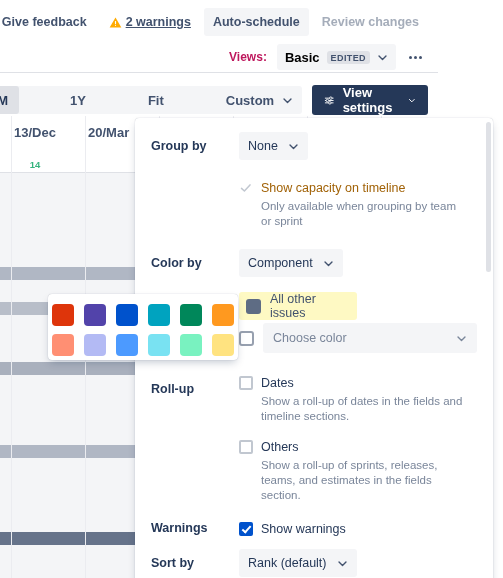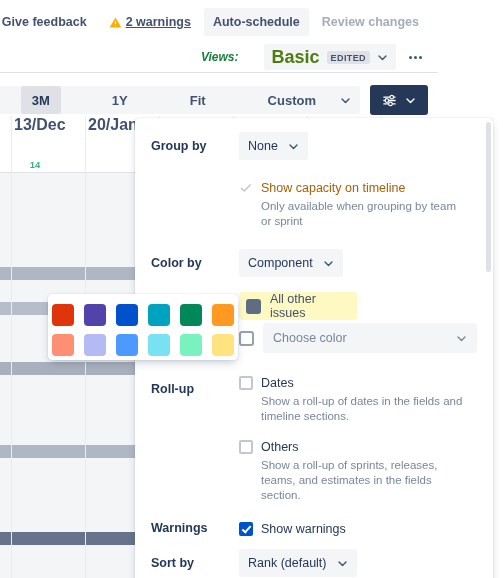--- a/index.html
+++ b/index.html
@@ -30,27 +30,27 @@
 
   .ico-megaphone { width: 14px; height: 14px; display:block; }
   .ico-warn { width: 13px; height: 13px; display:block; }
 
   
   .views-row {
     position: absolute; top: 42px; left: 0; right: 0; height: 30px;
     display: flex; align-items: center; justify-content: flex-end;
     gap: 2px; padding-right: 10px;
   }
-  .views-label { font-size: 12px; font-weight: 600; color: #15803d; margin-right: 23px; font-style: italic; }
+  .views-label { font-size: 12px; font-weight: 600; color: #be185d; margin-right: 8px; }
   .views-pill {
     display: flex; align-items: center; gap: 7px;
     height: 26px; padding: 0 8px; background: #F4F5F7; border-radius: 3px;
     cursor: pointer;
   }
-  .views-name { font-size: 18px; font-weight: 600; color: #4d7c0f; }
+  .views-name { font-size: 13px; font-weight: 600; color: #000000; }
   .badge-edited {
     font-size: 9px; font-weight: 700; letter-spacing: .4px;
     background: #DFE1E6; color: #42526E;
     padding: 2px 4px 1px; border-radius: 3px;
   }
   .chev { width: 11px; height: 11px; display:block; }
   .more-dots {
     width: 26px; height: 26px; display:flex; align-items:center; justify-content:center;
     cursor:pointer; border-radius:3px; margin-left: 4px;
   }
@@ -67,40 +67,40 @@
     padding-right: 10px; gap: 10px;
   }
   .seg { display: flex; align-items: center; background: #F4F5F7; border-radius: 3px; height: 28px; }
   .seg-btn {
     height: 28px; padding: 0 11px; display:flex; align-items:center;
     font-size: 13px; font-weight: 700; color: #42526E; cursor: pointer;
     border-radius: 3px;
     margin-left: 40px;
   }
   .seg-btn.active { background: #DFE1E6; color: #253858; }
-  .seg-btn.custom { font-weight: 600; gap: 24px; padding-right: 9px; }
+  .seg-btn.custom { font-weight: 600; gap: 8px; padding-right: 9px; }
 
   .btn-viewsettings {
     display: flex; align-items: center; gap: 8px;
     height: 30px; padding: 0 12px; border-radius: 3px;
     background: #253858; color: #ffffff;
     font-size: 13px; font-weight: 700; cursor: pointer;
   }
   .ico-sliders { width: 15px; height: 15px; display:block; }
 
   
   .timeline {
     position: absolute; top: 116px; left: 0; right: 0; bottom: 0;
     background: #ffffff; overflow: hidden;
   }
   .tl-head { position:absolute; top:0; left:0; right:0; height: 56px; background:#fff; }
   .tl-head-border { position:absolute; top:56px; left:0; right:0; height:1px; background:#DFE1E6; }
   .tl-col-line { position: absolute; top: 0; bottom: 0; width: 1px; background: #EBECF0; }
   .tl-date {
-    position: absolute; top: 0; font-size: 16px; font-weight: 600; color: #42526E;
+    position: absolute; top: 9px; font-size: 13px; font-weight: 600; color: #42526E;
     white-space: nowrap;
   }
   .tl-marker { position: absolute; text-align: center; }
   .tl-marker-num { font-size: 9.5px; font-weight: 700; color: #36B37E; line-height: 1; }
   .tl-marker-dot {
     width: 11px; height: 11px; border-radius: 50%; background: #36B37E;
     margin: 4px auto 0;
   }
   .tl-body { position: absolute; top: 57px; left: 0; right: 0; bottom: 0; background: #F4F5F7; }
   .tl-bar { position: absolute; left: 0; right: 0; height: 13px; background: #5E6C84; }
@@ -262,30 +262,31 @@
       </div>
     </div>
 
     <div class="btn-viewsettings">
       <svg class="ico-sliders" viewBox="0 0 16 16">
         <path d="M2 4.4h12M2 8h12M2 11.6h12" stroke="#fff" stroke-width="1.4" stroke-linecap="round"></path>
         <circle cx="10.4" cy="4.4" r="1.9" fill="#253858" stroke="#fff" stroke-width="1.3"></circle>
         <circle cx="5.2" cy="8" r="1.9" fill="#253858" stroke="#fff" stroke-width="1.3"></circle>
         <circle cx="9" cy="11.6" r="1.9" fill="#253858" stroke="#fff" stroke-width="1.3"></circle>
       </svg>
+      <span>View settings</span>
       <svg class="chev" viewBox="0 0 12 12">
         <path d="M2.2 4.3 6 8.1l3.8-3.8" stroke="#fff" stroke-width="1.5" fill="none" stroke-linecap="round" stroke-linejoin="round"></path>
       </svg>
     </div>
   </div>
 
   <div class="timeline">
     <div class="tl-head">
       <div class="tl-date" style="left:14px">13/Dec</div>
-      <div class="tl-date" style="left:88px">20/Jan</div>
+      <div class="tl-date" style="left:88px">20/Mar</div>
       <div class="tl-marker" style="left:22px; top:44px; width:26px;">
         <div class="tl-marker-num">14</div>
         <div class="tl-marker-dot"></div>
       </div>
     </div>
     <div class="tl-head-border"></div>
 
     <div class="tl-body">
       <div class="tl-bar" style="top:94px;  opacity:.45"></div>
       <div class="tl-bar" style="top:129px; opacity:.40"></div>

